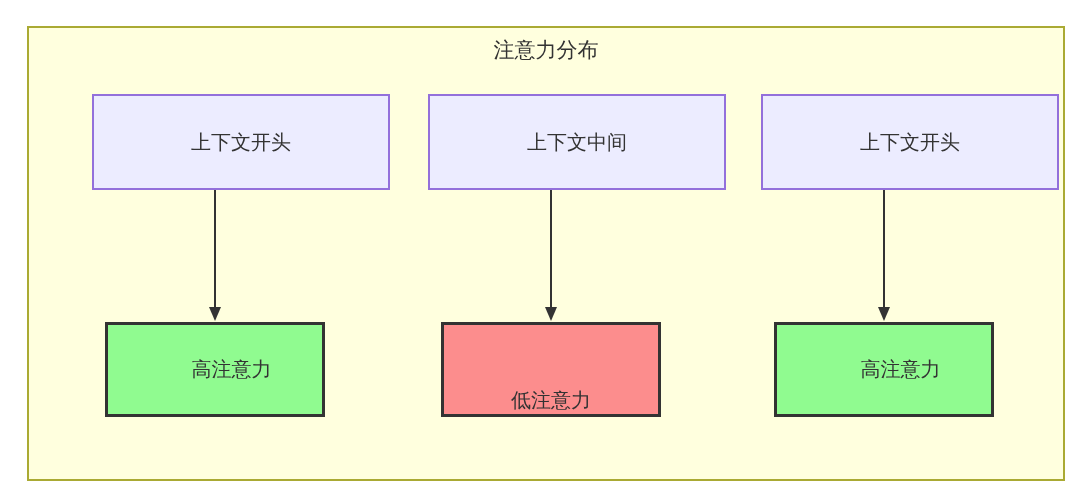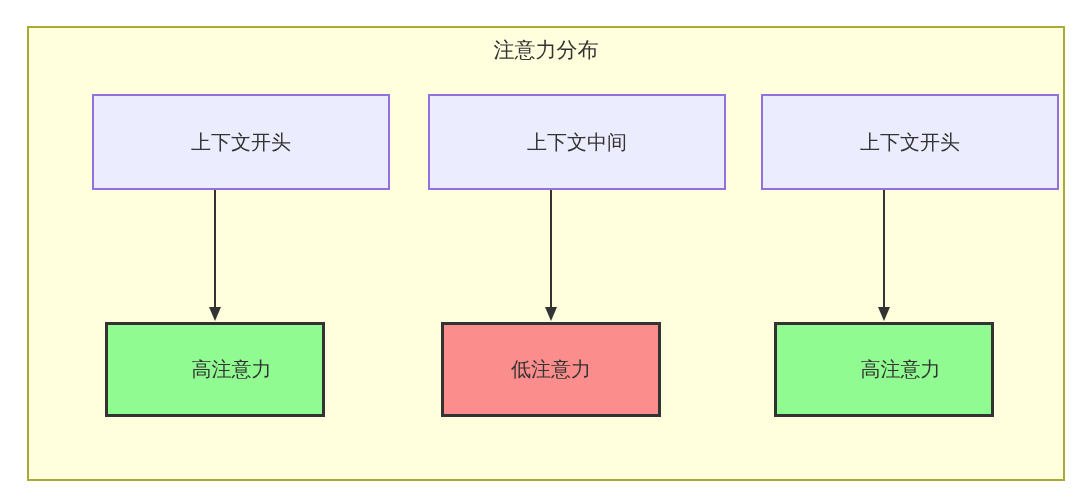--- a/index.html
+++ b/index.html
@@ -46,21 +46,21 @@
     background: var(--node-bg, #ececff);
     border: 2px solid var(--node-border, #9370db);
   }
   .result-node {
     width: 220px;
     height: 95px;
     top: 294px;
     border: 3px solid var(--result-border, #333333);
   }
   .result-high { background: var(--high-bg, #90fb90); padding-left: 33px; }
-  .result-low  { background: var(--low-bg, #fc8d8d); }
+  .result-low  { background: var(--low-bg, #fc8d8d); align-items: flex-end; }
   .arrow-connector {
     position: absolute;
     top: 162px;
     width: 14px;
     height: 132px;
   }
   
   .col-0 .source-node { left: 63px; }
   .col-1 .source-node { left: 399px; font-family: Liberation Mono, monospace; }
   .col-2 .source-node { left: 732px; }

